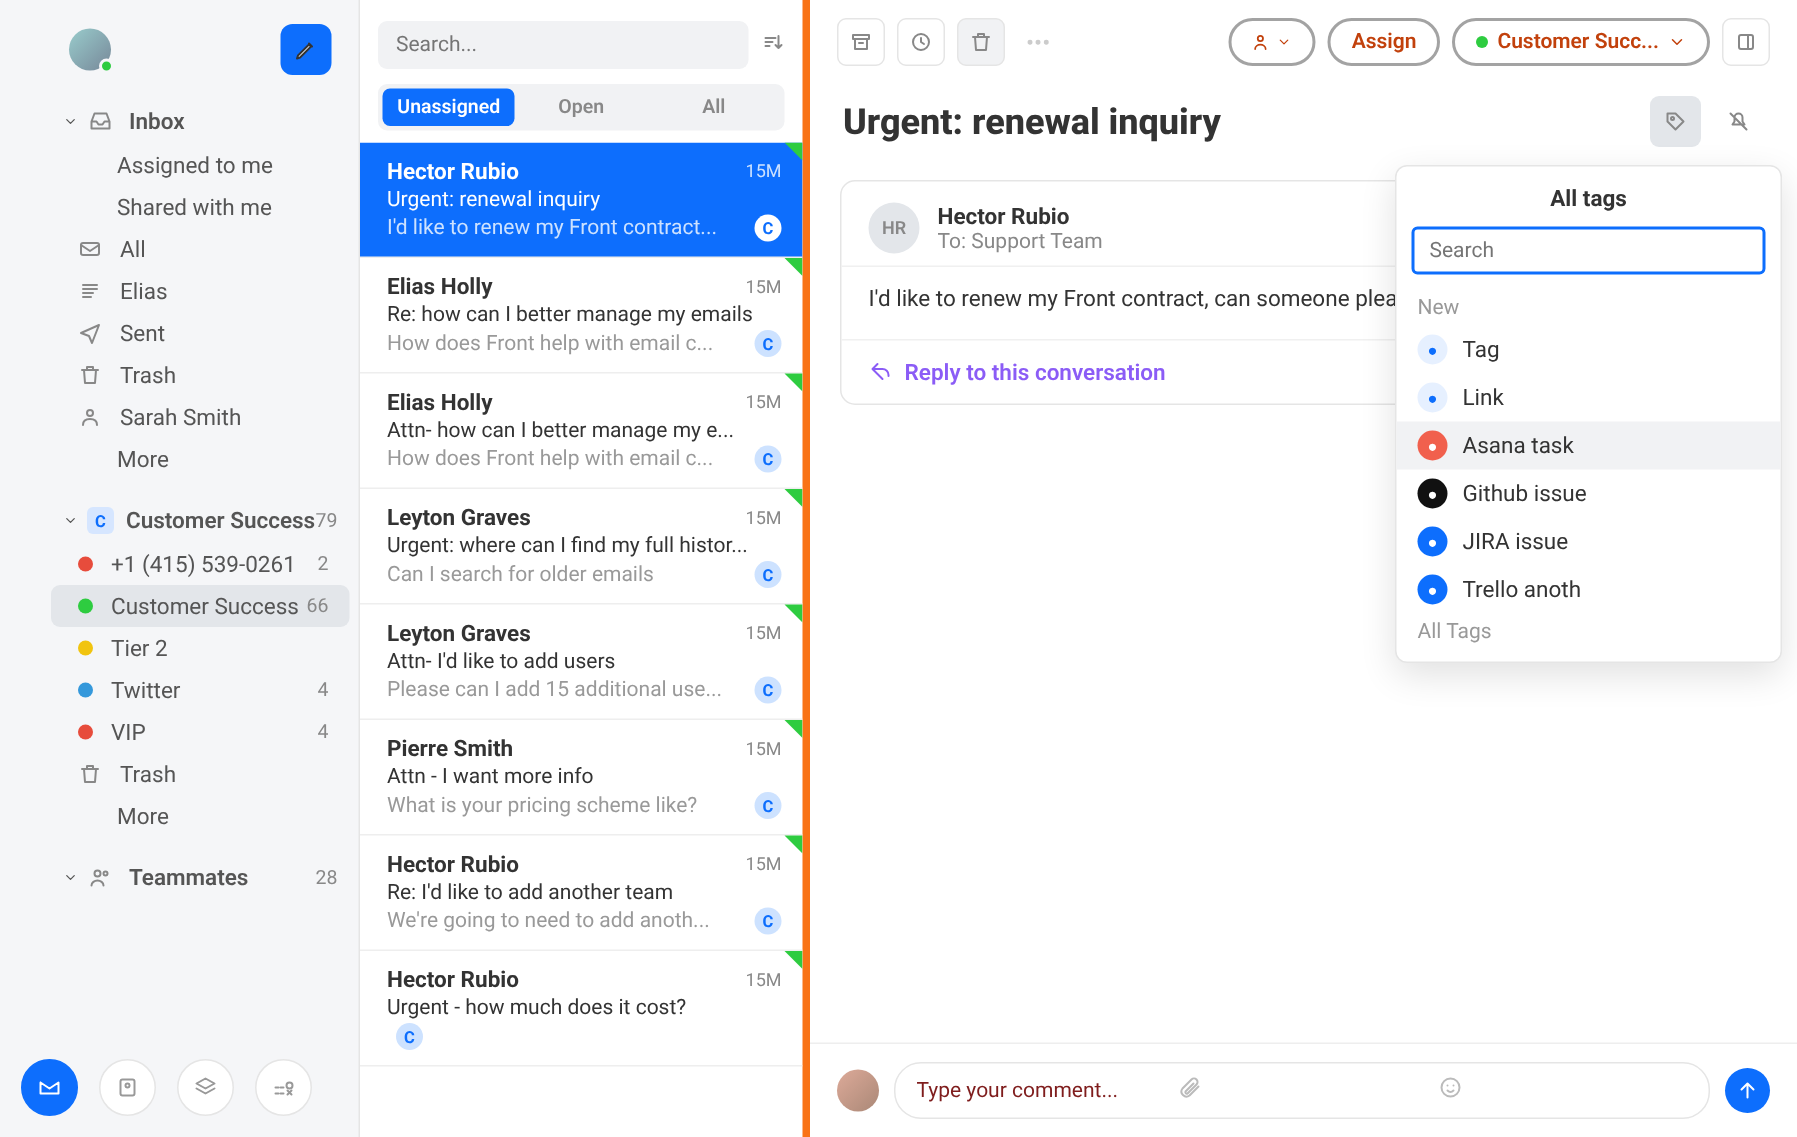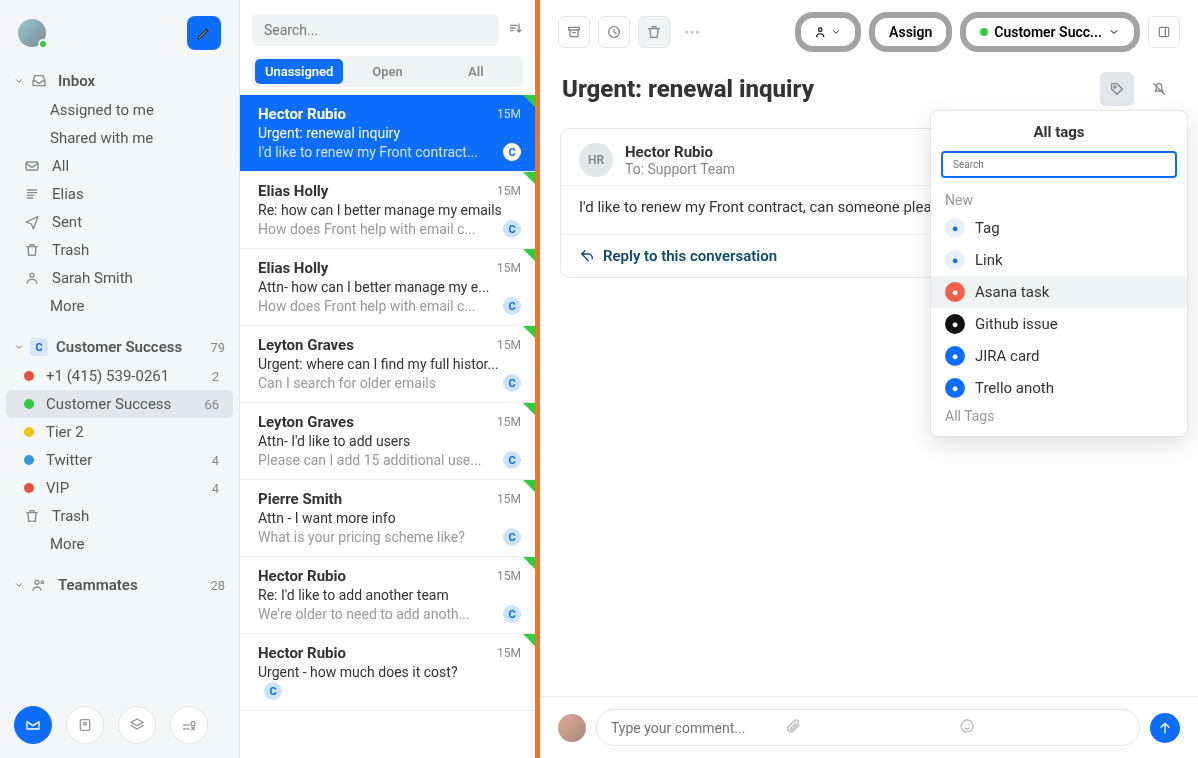--- a/index.html
+++ b/index.html
@@ -1,17 +1,17 @@
 <!DOCTYPE html>
 <html><head>
 <meta charset="utf-8">
 <style>
 * { margin: 0; padding: 0; box-sizing: border-box; font-family: -apple-system, BlinkMacSystemFont, "Segoe UI", Roboto, sans-serif; }
 body { display: flex; height: 758px; width: 1198px; overflow: hidden; background: #fff; color: #333; }
-.sidebar { width: 240px; background: #f5f6f8; border-right: 1px solid #e5e5e5; display: flex; flex-direction: column; position: relative; }
+.sidebar { width: 240px; background: #f5f6f8; border-right: 1px solid #e5e5e5; display: flex; flex-direction: column; position: relative; padding-left: 28px; }
 .sidebar-header { display: flex; align-items: center; padding: 16px 18px; justify-content: space-between; }
 .avatar { width: 28px; height: 28px; border-radius: 50%; background: linear-gradient(135deg,#9cc,#789); position: relative; }
 .online-dot { position: absolute; bottom: -2px; right: -2px; width: 10px; height: 10px; background: #2ecc40; border: 2px solid #f5f6f8; border-radius: 50%; }
 .compose-btn { width: 34px; height: 34px; background: #0d6efd; border-radius: 8px; display: flex; align-items: center; justify-content: center; cursor: pointer; }
 .compose-btn svg { width: 16px; height: 16px; fill: #fff; }
 .section-header { display: flex; align-items: center; padding: 6px 14px; color: #555; font-weight: 600; font-size: 15px; cursor: pointer; }
 .chev { width: 10px; height: 10px; margin-right: 6px; }
 .section-icon { width: 18px; height: 18px; margin-right: 10px; display: inline-flex; align-items: center; justify-content: center; color: #888; }
 .sidebar-item { display: flex; align-items: center; padding: 5px 14px 5px 44px; font-size: 15px; color: #555; cursor: pointer; border-radius: 6px; margin: 0 6px; }
 .sidebar-item.with-icon { padding-left: 18px; }
@@ -45,48 +45,48 @@
 .conv-preview { font-size: 14px; color: #999; flex: 1; white-space: nowrap; overflow: hidden; text-overflow: ellipsis; }
 .conv.selected .conv-preview { color: #cde2ff; }
 .conv-badge { width: 18px; height: 18px; border-radius: 50%; background: #cde2ff; color: #0d6efd; font-size: 11px; font-weight: 700; display: flex; align-items: center; justify-content: center; margin-left: 6px; }
 .conv.selected .conv-badge { background: #fff; color: #0d6efd; }
 
 .content-pane { flex: 1; display: flex; flex-direction: column; position: relative; }
 .toolbar { display: flex; align-items: center; padding: 12px 18px; gap: 8px; }
 .tbtn { width: 32px; height: 32px; border: 1px solid #e5e5e5; border-radius: 6px; display: flex; align-items: center; justify-content: center; color: #888; cursor: pointer; background: #fff; }
 .tbtn.faded { background: #f1f2f4; }
 .tspacer { flex: 1; }
-.pill { border: 6px solid #a3a3a3; border-radius: 18px; padding: 6px 14px; font-size: 14px; font-weight: 600; color: #000000; cursor: pointer; display: flex; align-items: center; background: #fff; }
+.pill { border: 2px solid #a3a3a3; border-radius: 18px; padding: 6px 14px; font-size: 14px; font-weight: 600; color: #c2410c; cursor: pointer; display: flex; align-items: center; background: #fff; }
 .pill .pdot { width: 8px; height: 8px; border-radius: 50%; margin-right: 6px; }
 .conv-header { display: flex; align-items: center; padding: 8px 22px 16px; }
 .conv-title { font-size: 24px; font-weight: 800; flex: 1; }
 .conv-actions { display: flex; gap: 8px; }
 .hicon { width: 34px; height: 34px; border-radius: 6px; display: flex; align-items: center; justify-content: center; color: #888; cursor: pointer; }
 .hicon.active { background: #e3e6ea; }
 
 .msg-card { margin: 6px 20px; border: 1px solid #e5e5e5; border-radius: 10px; overflow: hidden; }
 .msg-head { display: flex; align-items: center; padding: 14px 18px 8px; gap: 12px; }
 .msg-avatar { width: 34px; height: 34px; border-radius: 50%; background: #e3e6ea; color: #888; font-size: 12px; font-weight: 600; display: flex; align-items: center; justify-content: center; }
 .msg-from { font-weight: 700; font-size: 15px; }
 .msg-to { font-size: 14px; color: #888; }
 .msg-body { padding: 12px 18px 18px; font-size: 15px; border-top: 1px solid #f0f0f0; }
-.msg-reply { padding: 12px 18px; border-top: 1px solid #f0f0f0; display: flex; align-items: center; gap: 8px; color: #0c4a6e; font-weight: 600; font-size: 15px; cursor: pointer; }
+.msg-reply { padding: 12px 18px; border-top: 1px solid #f0f0f0; display: flex; align-items: center; gap: 8px; color: #8b5cf6; font-weight: 600; font-size: 15px; cursor: pointer; }
 
 .dropdown { position: absolute; top: 110px; right: 10px; width: 258px; background: #fff; border: 1px solid #e5e5e5; border-radius: 8px; box-shadow: 0 8px 24px rgba(0,0,0,0.12); padding-bottom: 8px; z-index: 10; }
 .dropdown-title { text-align: center; font-weight: 700; padding: 12px 0 10px; font-size: 15px; }
 .dropdown-search { margin: 0 10px 10px; }
-.dropdown-search input { width: 100%; border: 2px solid #0d6efd; border-radius: 4px; padding: 6px 10px; font-size: 10px; }
+.dropdown-search input { width: 100%; border: 2px solid #0d6efd; border-radius: 4px; padding: 6px 10px; font-size: 14px; }
 .dropdown-section { padding: 4px 14px; color: #999; font-size: 14px; }
 .dropdown-item { display: flex; align-items: center; padding: 6px 14px; cursor: pointer; font-size: 15px; }
 .dropdown-item.hov { background: #f1f2f4; }
 .di-icon { width: 20px; height: 20px; margin-right: 10px; border-radius: 50%; display: flex; align-items: center; justify-content: center; font-size: 11px; color: #fff; }
 
 .composer { position: absolute; bottom: 0; left: 0; right: 0; padding: 12px 18px; display: flex; align-items: center; gap: 10px; border-top: 1px solid #eee; background: #fff; }
 .comp-avatar { width: 28px; height: 28px; border-radius: 50%; background: linear-gradient(135deg,#da9,#a87); }
-.comp-input { flex: 1; border: 1px solid #e5e5e5; border-radius: 18px; padding: 8px 14px; font-size: 14px; color: #737373; display: flex; align-items: center; }
+.comp-input { flex: 1; border: 1px solid #e5e5e5; border-radius: 18px; padding: 8px 14px; font-size: 14px; color: #7f1d1d; display: flex; align-items: center; }
 .comp-input span { flex: 1; }
 .comp-input .cicon { color: #bbb; margin-left: 8px; cursor: pointer; }
 .send-btn { width: 30px; height: 30px; border-radius: 50%; background: #0d6efd; color: #fff; display: flex; align-items: center; justify-content: center; cursor: pointer; }
 
 svg { width: 16px; height: 16px; stroke: currentColor; fill: none; stroke-width: 2; stroke-linecap: round; stroke-linejoin: round; }
 .section-header .count { margin-left: auto; color: #888; font-size: 13px; font-weight: 400; }
 .cs-badge { width: 18px; height: 18px; border-radius: 4px; background: #d6e6ff; color: #0d6efd; font-size: 11px; font-weight: 700; display: inline-flex; align-items: center; justify-content: center; margin-right: 8px; }
 </style>
 </head>
 <body>
@@ -351,21 +351,21 @@
         </div>
       </div>
       <div class="conv">
         <div class="stripe"></div>
         <div class="conv-row1">
           <span class="conv-from">Hector Rubio</span>
           <span class="conv-time">15M</span>
         </div>
         <div class="conv-subject">Re: I'd like to add another team</div>
         <div class="conv-row3">
-          <span class="conv-preview">We're older to need to add anoth...</span>
+          <span class="conv-preview">We're going to need to add anoth...</span>
           <span class="conv-badge">C</span>
         </div>
       </div>
       <div class="conv">
         <div class="stripe"></div>
         <div class="conv-row1">
           <span class="conv-from">Hector Rubio</span>
           <span class="conv-time">15M</span>
         </div>
         <div class="conv-subject">Urgent - how much does it cost?</div>
@@ -474,21 +474,21 @@
         <div class="dropdown-item hov">
           <span class="di-icon" style="background:#f1604d;color:#fff">●</span>
           <span>Asana task</span>
         </div>
         <div class="dropdown-item">
           <span class="di-icon" style="background:#111;color:#fff">●</span>
           <span>Github issue</span>
         </div>
         <div class="dropdown-item">
           <span class="di-icon" style="background:#0d6efd;color:#fff">●</span>
-          <span>JIRA card</span>
+          <span>JIRA issue</span>
         </div>
         <div class="dropdown-item">
           <span class="di-icon" style="background:#0d6efd;color:#fff">●</span>
           <span>Trello anoth</span>
         </div>
       </div>
     <div class="dropdown-section">All Tags</div>
   </div>
 
   <div class="composer">

